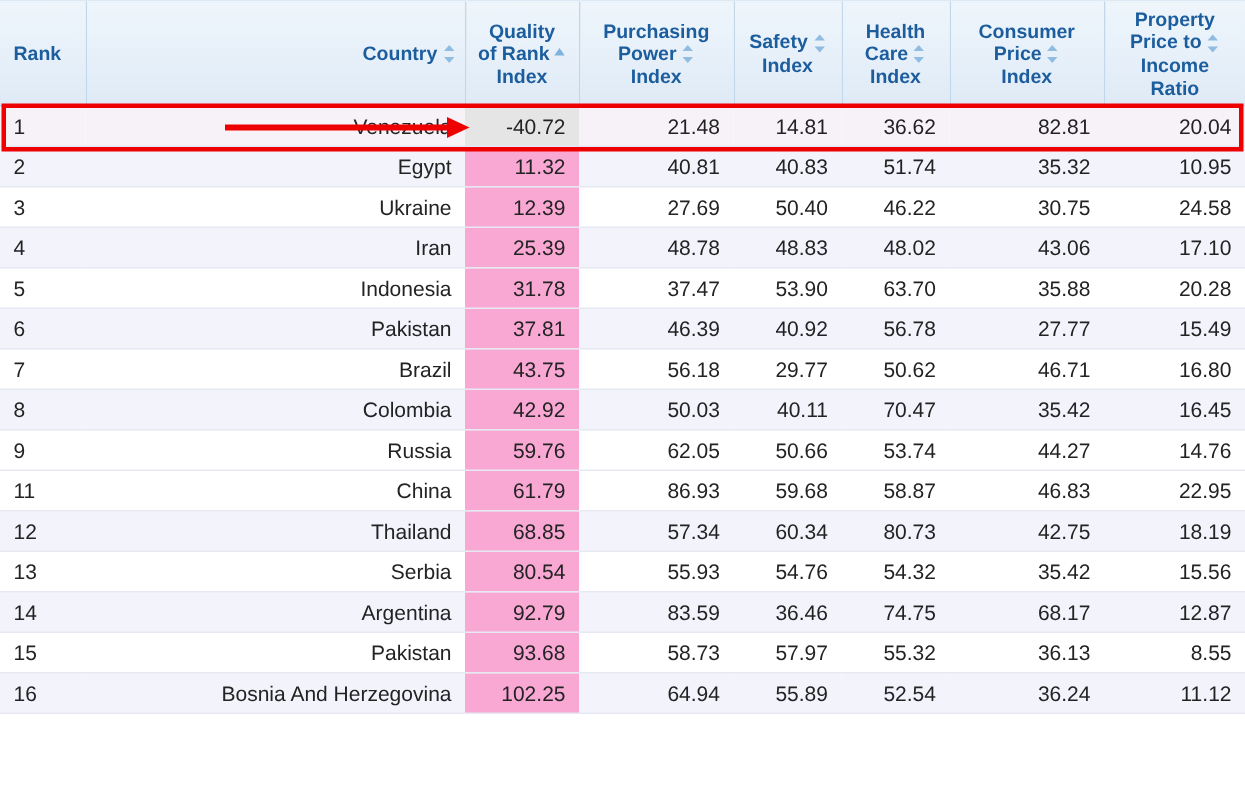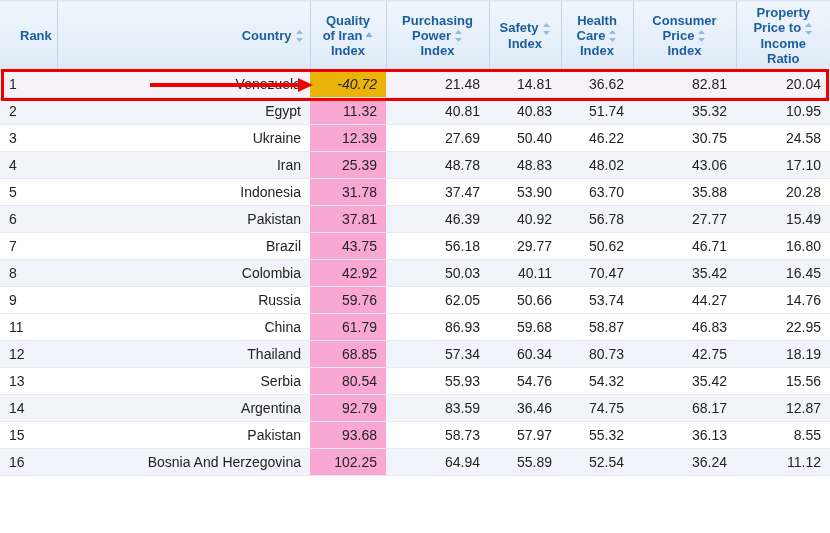--- a/index.html
+++ b/index.html
@@ -37,21 +37,21 @@
     line-height: 15px;
     vertical-align: middle;
     border-left: 1px solid #bcd4ea;
     border-bottom: 1px solid #b9cfe4;
     border-top: 1px solid #dce9f5;
     padding: 0 6px;
     box-sizing: border-box;
     position: relative;
   }
   th.col-head:first-child { border-left: none; }
-  th.head-rank   { text-align: left;   padding-left: 20px; }
+  th.head-rank   { text-align: left;   padding-left: 9px; }
   th.head-country{ text-align: right; }
   th.col-head.numeric { text-align: center; }
 
   .head-inner {
     display: inline-block;
     position: relative;
   }
   .head-label { display: inline-block; }
 
   
@@ -90,21 +90,21 @@
   td.c-rank    { text-align: left;  padding-left: 9px; }
   td.c-country { text-align: right;  padding-left: 9px; }
   td.numeric   { text-align: right; padding-right: 9px; }
 
   
   tbody tr.odd  td.sorted { background: #f9a8d4; }
   tbody tr.even td.sorted { background: #f9a8d4; }
 
   
   tbody tr.highlight td { background: #f7f2f8; }
-  tbody tr.highlight td.sorted { background: #eab308; font-style: italic; }
+  tbody tr.highlight td.sorted { background: #e5e5e5; }
 
   
   col.w-rank     { width: 57px;  }
   col.w-country  { width: 253px; }
   col.w-qol      { width: 76px;  }
   col.w-ppi      { width: 103px; }
   col.w-safety   { width: 72px;  }
   col.w-health   { width: 72px;  }
   col.w-cpi      { width: 103px; }
   col.w-ppir     { width: 94px;  }
@@ -175,21 +175,21 @@
             <span class="head-label">Country</span><span class="sort-icon"><svg width="9" height="14" viewBox="0 0 9 14">
                   <path d="M4.5 1 L8 5 L1 5 Z" fill="#8fbce0"></path>
                   <path d="M4.5 13 L8 9 L1 9 Z" fill="#8fbce0"></path>
                 </svg></span>
           </span>
         </th>
 
         <th class="col-head numeric sep">
           <span class="head-inner">
             <span>Quality</span><br>
-            <span>of Iran</span><span class="sort-icon asc"><svg width="8" height="8" viewBox="0 0 8 8">
+            <span>of Rank</span><span class="sort-icon asc"><svg width="8" height="8" viewBox="0 0 8 8">
                   <path d="M4 1 L7.5 6 L0.5 6 Z" fill="#7eb3dd"></path>
                 </svg></span><br>
             <span>Index</span>
           </span>
         </th>
 
         <th class="col-head numeric sep">
           <span class="head-inner">
             <span>Purchasing</span><br>
             <span>Power</span><span class="sort-icon"><svg width="9" height="14" viewBox="0 0 9 14">

